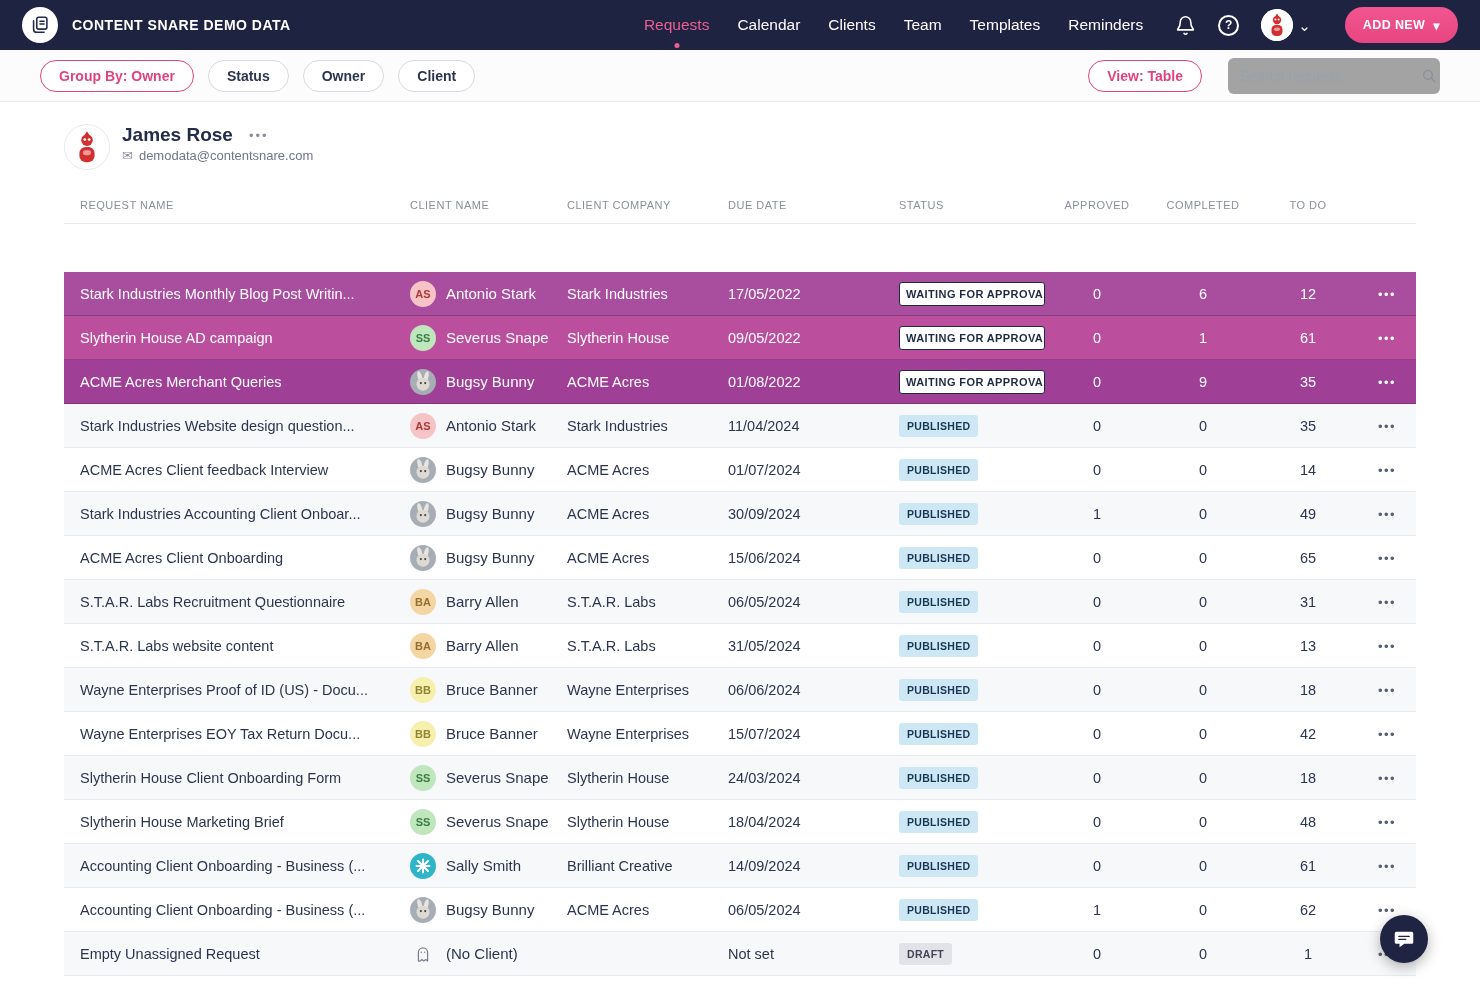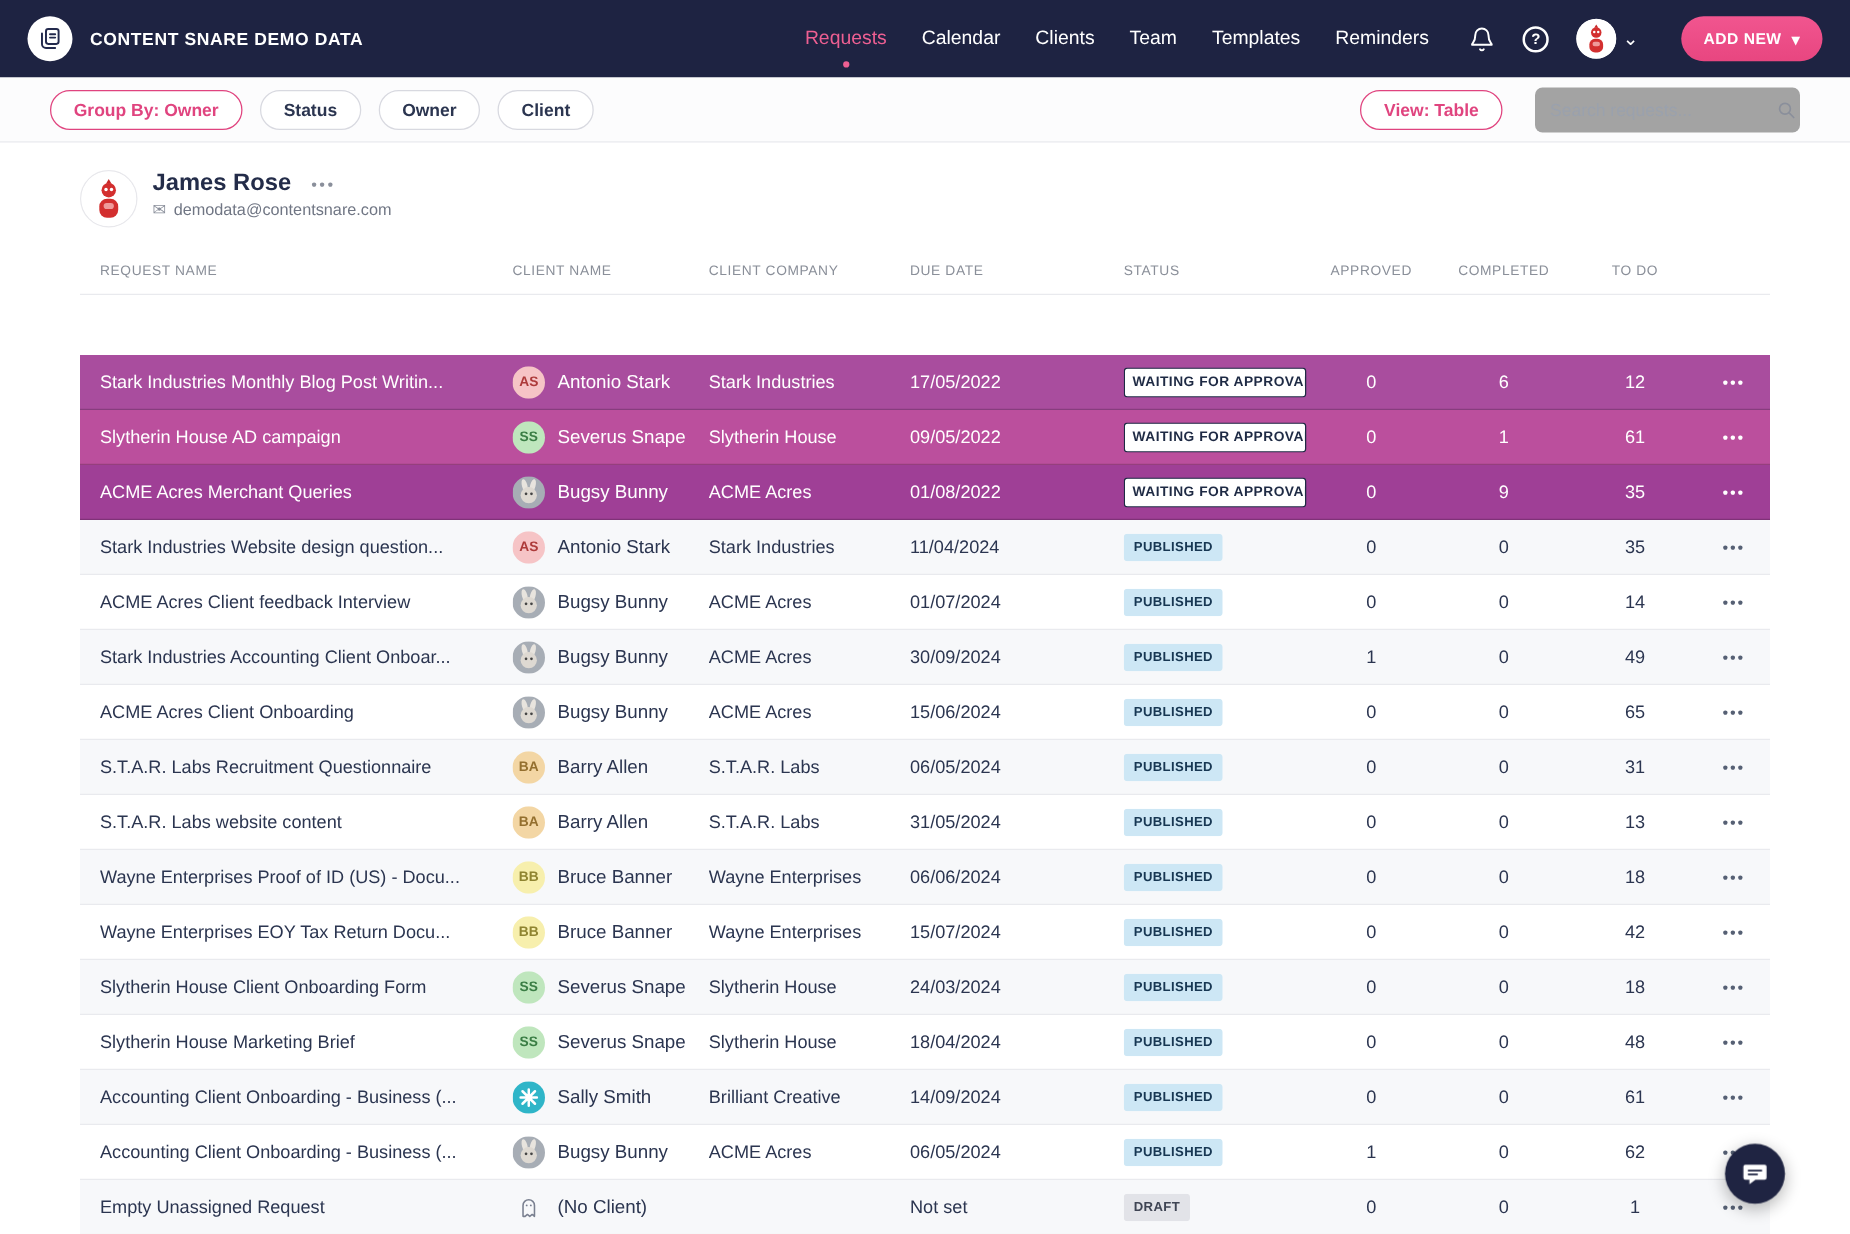--- a/index.html
+++ b/index.html
@@ -1,20 +1,20 @@
 <!DOCTYPE html>
 <html><head>
 <meta charset="utf-8">
 <style>
   *{box-sizing:border-box;margin:0;padding:0}
   html,body{width:1480px;height:987px;overflow:hidden}
   body{background:#fff;font-family:"Liberation Sans",sans-serif;color:#2b3550}
 
   
-  .navbar{height:62px;background:#1e2342;display:flex;align-items:center;padding:0 22px}
+  .navbar{height:50px;background:#1e2342;display:flex;align-items:center;padding:0 22px}
   .logo{width:36px;height:36px;border-radius:50%;background:#fff;display:grid;place-items:center;flex:0 0 36px}
   .logo svg{width:22px;height:22px}
   .brand{color:#fff;font-size:14px;font-weight:700;letter-spacing:.5px;margin-left:14px;white-space:nowrap}
   .nav{display:flex;gap:28px;margin-left:auto;align-items:center}
   .nav-item{color:#fff;font-size:15.5px;cursor:pointer;position:relative;white-space:nowrap}
   .nav-item.active{color:#ed5f92}
   .nav-item.active::after{content:"";position:absolute;left:50%;transform:translateX(-50%);bottom:-14px;width:5px;height:5px;border-radius:50%;background:#ed5f92}
   .nav-right{display:flex;align-items:center;gap:22px;margin-left:32px}
   .bell svg{width:21px;height:21px;display:block}
   .help{width:21px;height:21px;border:2px solid #fff;border-radius:50%;color:#fff;font-size:12px;font-weight:700;display:grid;place-items:center;cursor:pointer}

